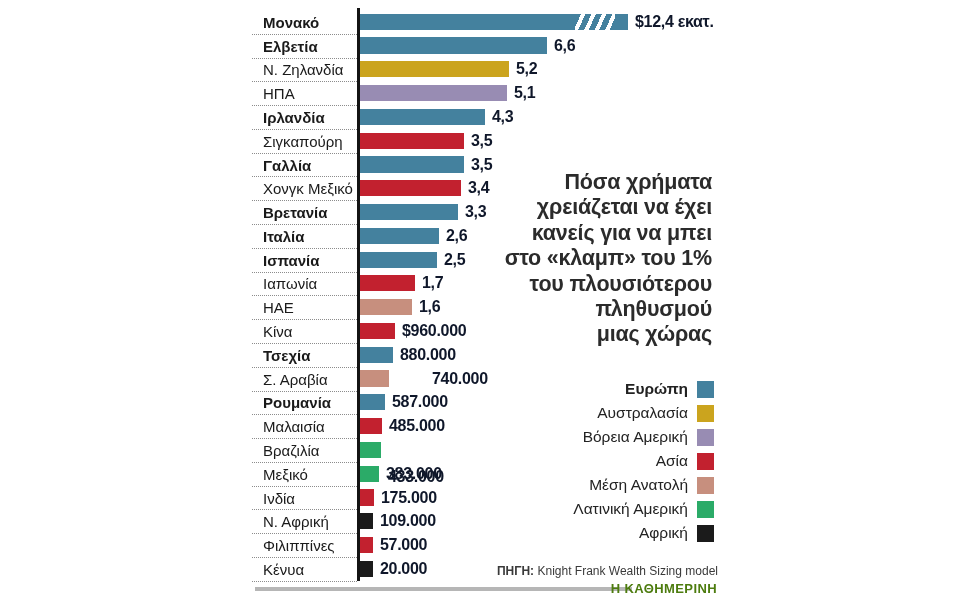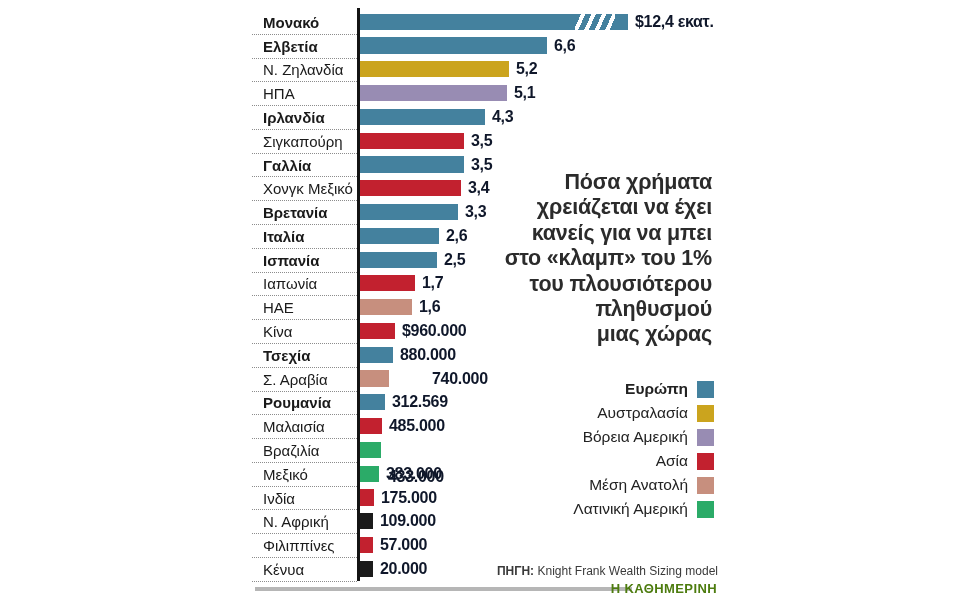--- a/index.html
+++ b/index.html
@@ -149,21 +149,21 @@
     <div class="sep"></div>
     <div class="country">Σ. Αραβία</div>
     <div class="bar" style="width: 29px; background: rgb(199, 143, 126);"></div>
     <div class="val" style="left: 156px; margin-left: 24px;">740.000</div>
   </div>
 
   <div class="row">
     <div class="sep"></div>
     <div class="country bold">Ρουμανία</div>
     <div class="bar" style="width: 25px; background: rgb(68, 129, 158);"></div>
-    <div class="val" style="left: 140px;">312.569</div>
+    <div class="val" style="left: 140px;">587.000</div>
   </div>
 
   <div class="row">
     <div class="sep"></div>
     <div class="country">Μαλαισία</div>
     <div class="bar" style="width: 22px; background: rgb(194, 33, 47);"></div>
     <div class="val" style="left: 137px;">485.000</div>
   </div>
 
   <div class="row">
@@ -237,19 +237,23 @@
         <span class="legend-swatch" style="background: rgb(194, 33, 47);"></span>
       </div>
       <div class="legend-item">
         <span class="legend-label">Μέση Ανατολή</span>
         <span class="legend-swatch" style="background: rgb(199, 143, 126);"></span>
       </div>
       <div class="legend-item">
         <span class="legend-label">Λατινική Αμερική</span>
         <span class="legend-swatch" style="background: rgb(43, 171, 104);"></span>
       </div>
+      <div class="legend-item">
+        <span class="legend-label">Αφρική</span>
+        <span class="legend-swatch" style="background: rgb(27, 27, 27);"></span>
+      </div>
     </div>
 
   <div class="source"><span class="pfx">ΠΗΓΗ:</span> <span>Knight Frank Wealth Sizing model</span></div>
 
   <div class="footer-line"></div>
   <div class="logo">Η ΚΑΘΗΜΕΡΙΝΗ</div>
 </div>
 
 </body></html>

